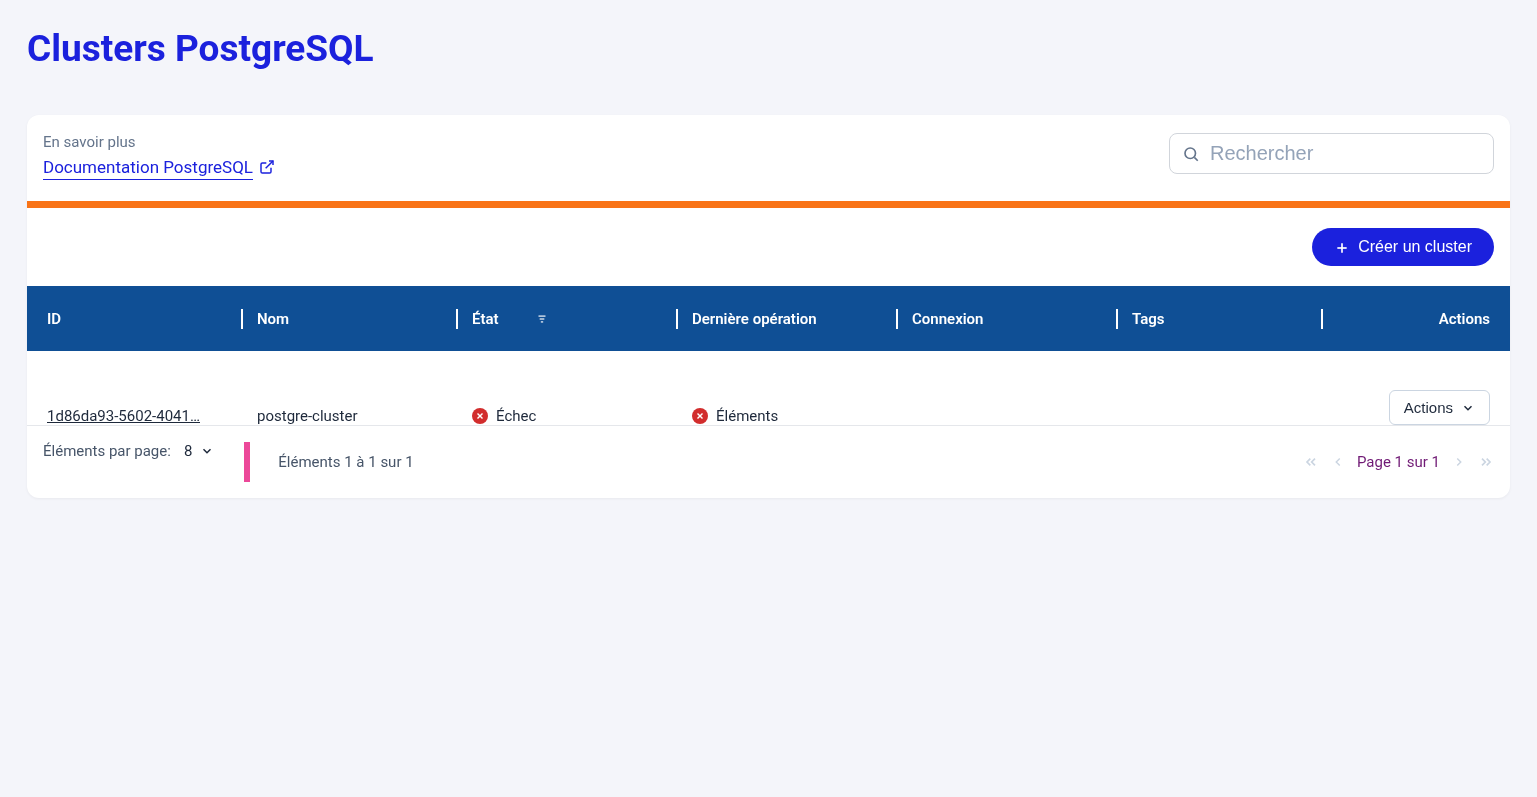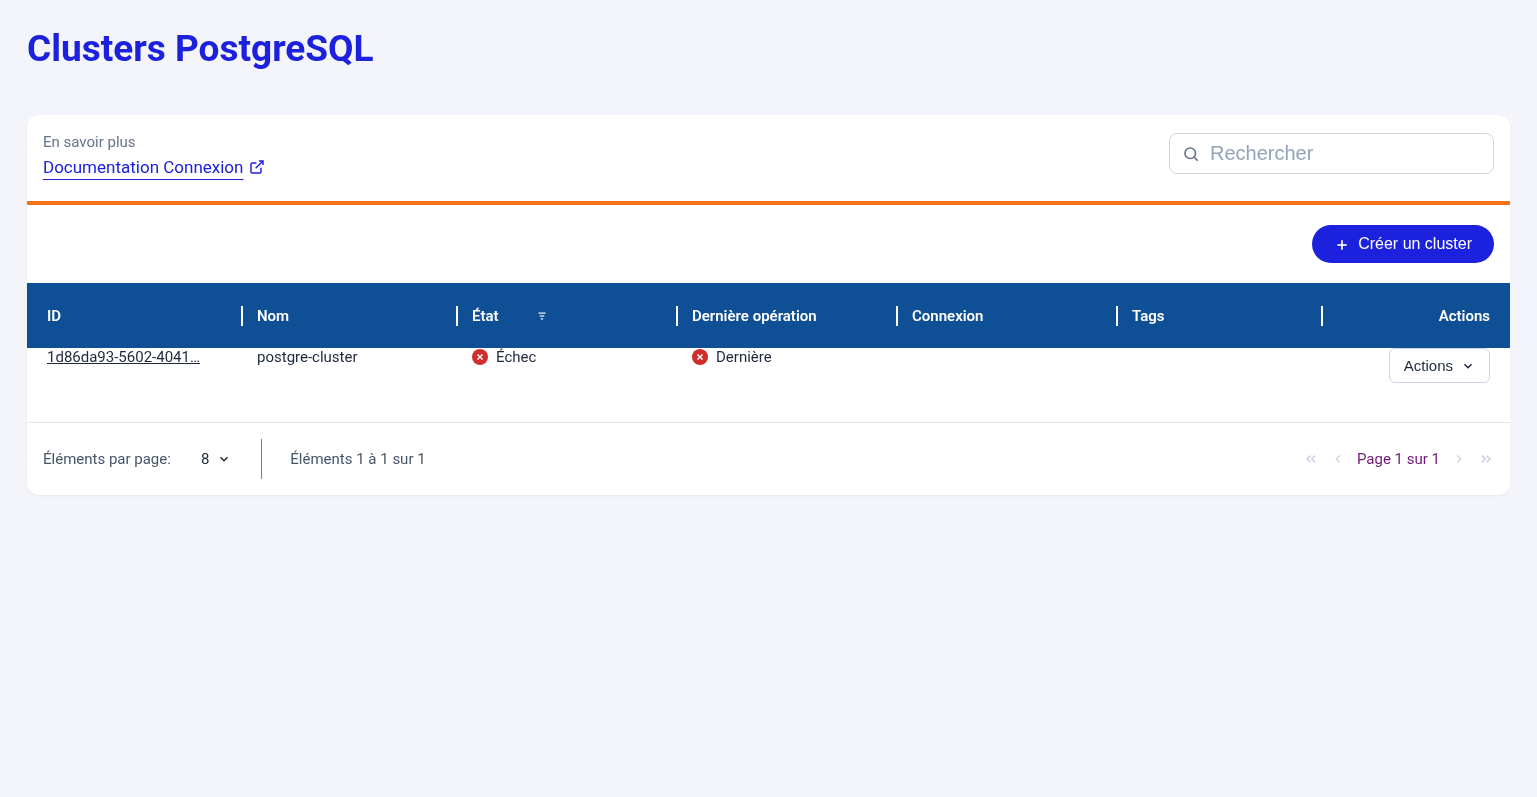--- a/index.html
+++ b/index.html
@@ -26,21 +26,21 @@
     .card {
       background: #fff;
       border-radius: 12px;
       box-shadow: 0 1px 3px rgba(0,0,0,0.05);
     }
     .card-header {
       display: flex;
       justify-content: space-between;
       align-items: flex-start;
       padding: 18px 16px 24px 16px;
-      border-bottom: 4px solid #f97316;
+      border-bottom: 7px solid #f97316;
     }
     .learn-more-label {
       color: #64748b;
       font-size: 15px;
       margin-bottom: 6px;
     }
     .doc-link {
       display: inline-flex;
       align-items: center;
       gap: 6px;
@@ -131,21 +131,21 @@
     .col-conn { width: 220px; }
     .col-tags { width: 205px; }
     .col-actions { flex: 1; text-align: right; justify-content: flex-end; }
     .sort-icon {
       display: inline-flex;
     }
     .table-row {
       display: flex;
       padding: 0 12px;
       height: 75px;
-      align-items: flex-start;
+      align-items: flex-end;
       border-bottom: 1px solid #e5e7eb;
     }
     .td {
       font-size: 15px;
       padding: 0 8px;
       display: flex;
       align-items: center;
       gap: 8px;
     }
     .td.col-id {
@@ -183,24 +183,24 @@
     .td.col-actions { justify-content: flex-end; }
     .pagination {
       display: flex;
       align-items: center;
       padding: 16px 16px;
       font-size: 15px;
       color: #475569;
     }
     .pag-perpage {
       display: flex;
-      align-items: center;
-      gap: 30px;
+      align-items: flex-start;
+      gap: 13px;
       padding-right: 30px;
-      border-right: 1px solid #ec4899;
+      border-right: 6px solid #ec4899;
       height: 40px;
     }
     .per-page-select {
       display: inline-flex;
       align-items: center;
       gap: 8px;
       color: #1e293b;
       cursor: pointer;
     }
     .pag-range {
@@ -225,21 +225,21 @@
 <body>
 
 <div class="page">
   <h1 class="page-title">Clusters PostgreSQL</h1>
 
   <div class="card">
     <div class="card-header">
       <div>
         <div class="learn-more-label">En savoir plus</div>
         <a class="doc-link">
-          <span>Documentation Connexion</span>
+          <span>Documentation PostgreSQL</span>
           <svg width="16" height="16" viewBox="0 0 24 24" fill="none" stroke="currentColor" stroke-width="2.2">
             <path d="M18 13v6a2 2 0 0 1-2 2H5a2 2 0 0 1-2-2V8a2 2 0 0 1 2-2h6"></path>
             <polyline points="15 3 21 3 21 9"></polyline>
             <line x1="10" y1="14" x2="21" y2="3"></line>
           </svg>
         </a>
       </div>
       <div class="search-box">
         <svg width="18" height="18" viewBox="0 0 24 24" fill="none" stroke="currentColor" stroke-width="2.2">
           <circle cx="11" cy="11" r="7"></circle>
@@ -291,21 +291,21 @@
           </span>
           <span>Échec</span>
         </div>
         <div class="td col-op">
           <span class="status-icon">
             <svg viewBox="0 0 24 24" fill="none" stroke="currentColor" stroke-width="3.5">
               <line x1="6" y1="6" x2="18" y2="18"></line>
               <line x1="18" y1="6" x2="6" y2="18"></line>
             </svg>
           </span>
-          <span>Dernière</span>
+          <span>Éléments</span>
         </div>
         <div class="td col-conn"></div>
         <div class="td col-tags"></div>
         <div class="td col-actions">
           <button class="actions-btn">
             <span>Actions</span>
             <svg width="14" height="14" viewBox="0 0 24 24" fill="none" stroke="currentColor" stroke-width="2.5">
               <polyline points="6 9 12 15 18 9"></polyline>
             </svg>
           </button>

